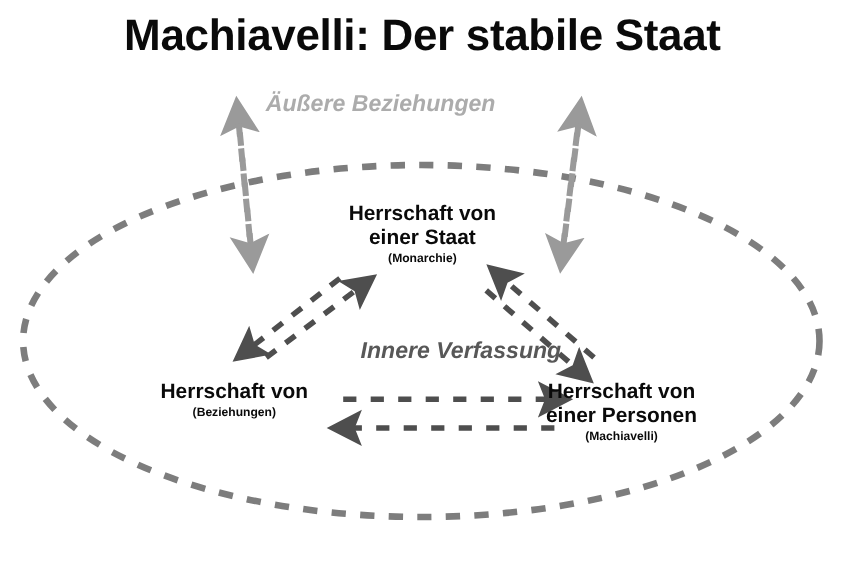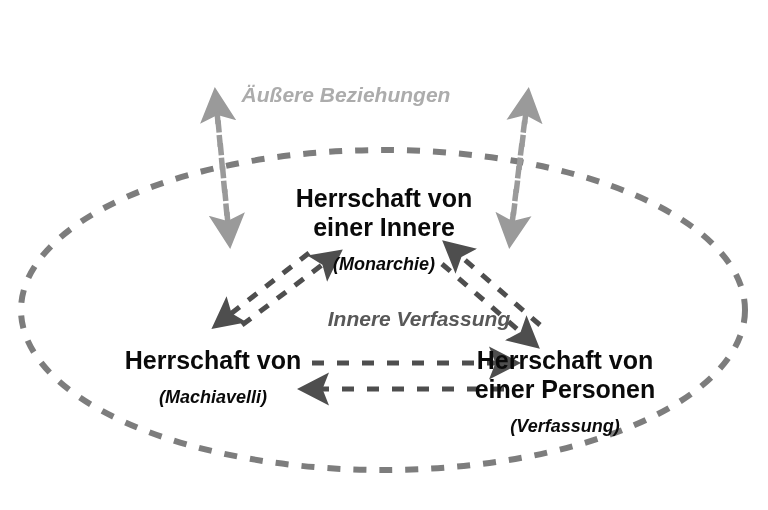--- a/index.html
+++ b/index.html
@@ -59,30 +59,29 @@
     font-style: italic;
     color: #585858;
     padding-left: 35px;
   }
   .node {
     position: absolute;
     text-align: center;
     color: #0a0a0a;
   }
   .node .node-line {
-    font-size: 25px;
+    font-size: 19px;
     font-weight: bold;
     display: block;
   }
   .node .node-sub {
-    font-size: 18px;
+    font-size: 11px;
     font-weight: bold;
-    font-style: italic;
     display: block;
-    margin-top: 12px;
+    margin-top: 1px;
   }
   #node-monarchy {
     left: 254px;
     top: 184px;
     width: 260px;
   }
   #node-aristocracy {
     left: 68px;
     top: 346px;
     width: 290px;
@@ -126,35 +125,36 @@
 
     <line x1="540" y1="325" x2="458" y2="254" stroke="#4e4e4e" stroke-width="5" stroke-dasharray="11 11" marker-end="url(#head-inner)"></line>
 
     <line x1="442" y1="264" x2="524" y2="335" stroke="#4e4e4e" stroke-width="5" stroke-dasharray="11 11" marker-end="url(#head-inner)"></line>
 
     <line x1="312" y1="363" x2="500" y2="363" stroke="#4e4e4e" stroke-width="5" stroke-dasharray="12 13" marker-end="url(#head-inner)"></line>
 
     <line x1="504" y1="389" x2="318" y2="389" stroke="#4e4e4e" stroke-width="5" stroke-dasharray="12 13" marker-end="url(#head-inner)"></line>
   </svg>
 
+  <div class="txt" id="page-title">Machiavelli: Der stabile Staat</div>
 
   <div class="txt" id="outer-relations-label">Äußere Beziehungen</div>
 
   <div class="txt" id="inner-constitution-label">Innere Verfassung</div>
 
   <div class="node" id="node-monarchy">
     <span class="node-line">Herrschaft von</span>
-    <span class="node-line">einer Innere</span>
+    <span class="node-line">einer Staat</span>
     <span class="node-sub">(Monarchie)</span>
   </div>
 
   <div class="node" id="node-aristocracy">
     <span class="node-line">Herrschaft von</span>
-    <span class="node-sub">(Machiavelli)</span>
+    <span class="node-sub">(Beziehungen)</span>
   </div>
 
   <div class="node" id="node-democracy">
     <span class="node-line">Herrschaft von</span>
     <span class="node-line">einer Personen</span>
-    <span class="node-sub">(Verfassung)</span>
+    <span class="node-sub">(Machiavelli)</span>
   </div>
 
 </div>
 
 </body></html>

